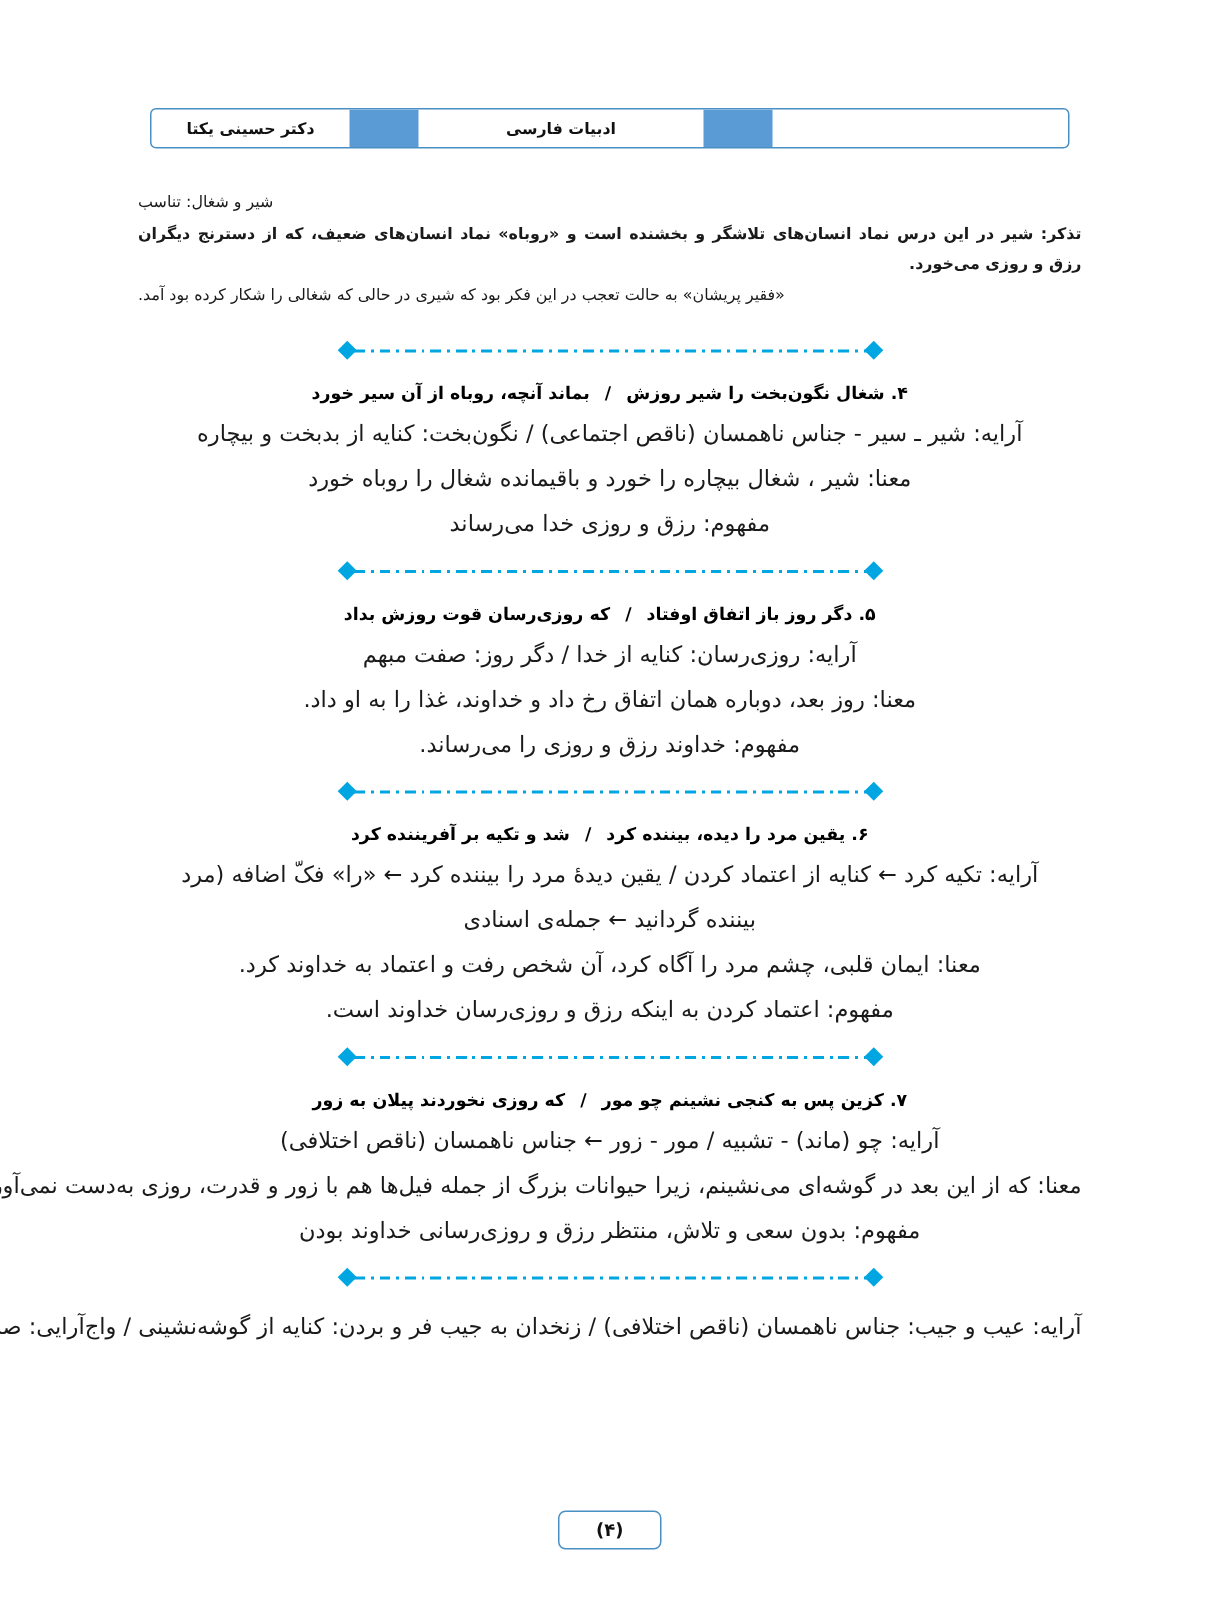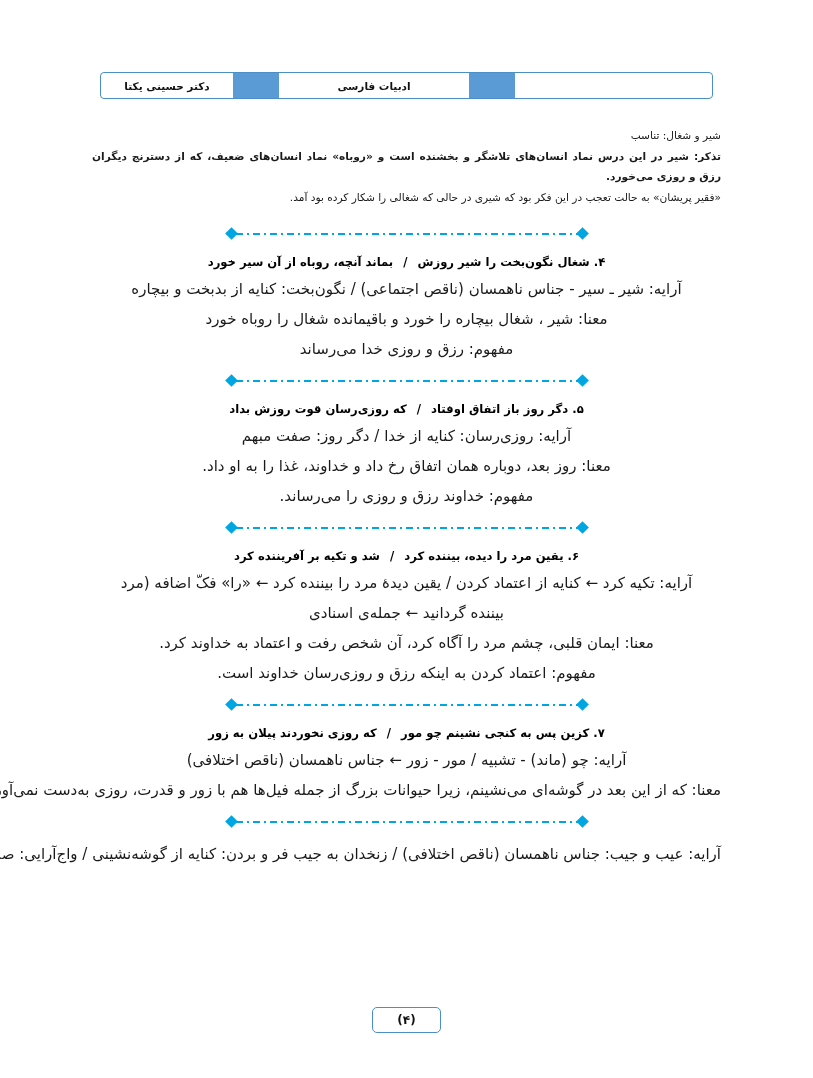--- a/index.html
+++ b/index.html
@@ -61,21 +61,21 @@
   .content {
     position: absolute;
     top: 125px;
     right: 92px;
     left: 92px;
   }
   .line {
     color: #1a1a1a;
     font-size: 10.6px;
     line-height: 1.95;
-    text-align: right;
+    text-align: left;
     white-space: nowrap;
   }
   .line.justify {
     white-space: normal;
     text-align: justify;
     text-align-last: right;
     font-weight: bold;
   }
   .spacer-sm { height: 9px; }
 
@@ -231,20 +231,21 @@
     </div>
 
     <div class="beyt">
       <span>۷.</span>
       <span>کزین پس به کنجی نشینم چو مور</span>
       <span class="sep">/</span>
       <span>که روزی نخوردند پیلان به زور</span>
     </div>
     <div class="gloss">آرایه: چو (ماند) - تشبیه / مور - زور ← جناس ناهمسان (ناقص اختلافی)</div>
     <div class="gloss">معنا: که از این بعد در گوشه‌ای می‌نشینم، زیرا حیوانات بزرگ از جمله فیل‌ها هم با زور و قدرت، روزی به‌دست نمی‌آورند.</div>
+    <div class="gloss">مفهوم: بدون سعی و تلاش، منتظر رزق و روزی‌رسانی خداوند بودن</div>
 
     <div class="divider">
       <span class="dia l"></span>
       <span class="bar"></span>
       <span class="dia r"></span>
     </div>
 
     <div class="gloss">آرایه: عیب و جیب: جناس ناهمسان (ناقص اختلافی) / زنخدان به جیب فر و بردن: کنایه از گوشه‌نشینی / واج‌آرایی: صامت «ب»</div>
 
   </div>

